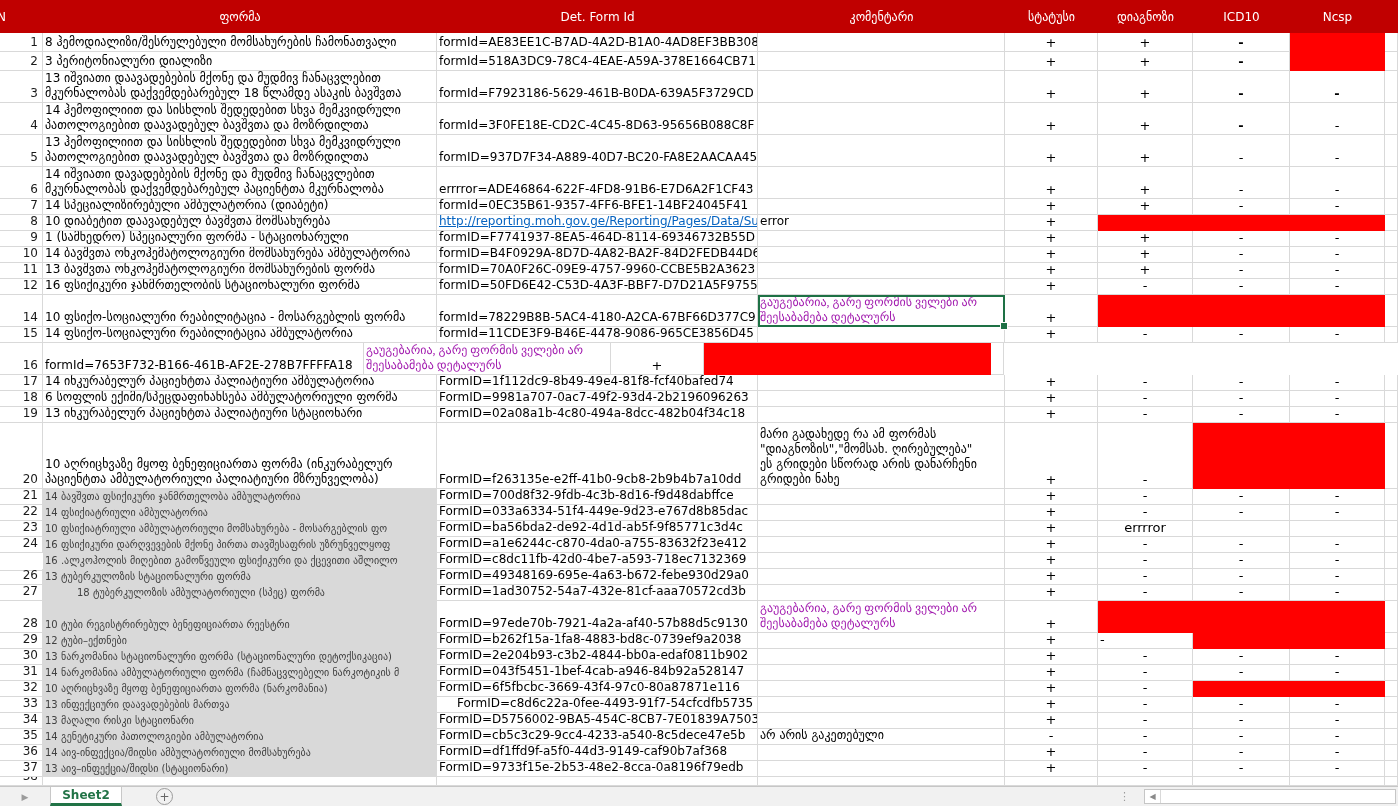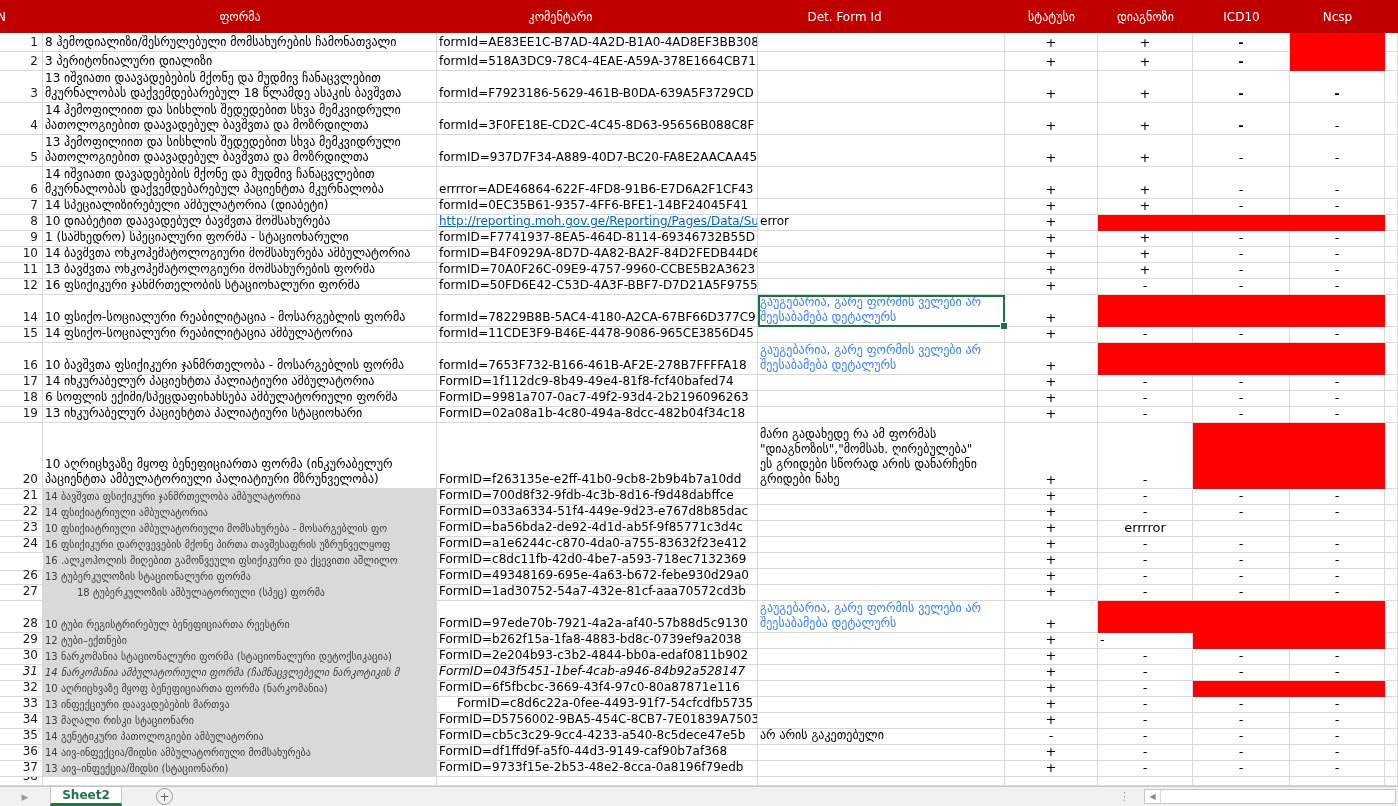--- a/index.html
+++ b/index.html
@@ -14,21 +14,21 @@
   .grid{position:absolute;left:0;top:33px;width:1398px;}
   .row{display:flex;width:1398px;box-sizing:border-box;}
   .cell{box-sizing:border-box;border-right:1px solid #d9d9d9;border-bottom:1px solid #d9d9d9;
         display:flex;align-items:flex-end;overflow:hidden;white-space:pre;
         font-size:12px;line-height:15px;padding:0 2px 1px 2px;}
   .num{justify-content:flex-end;color:#1a1a1a;font-size:12px;padding-right:4px;}
   .form{}
   .form.gray{background:#D9D9D9;font-size:10px;line-height:13px;color:#404040;}
   .fid{font-size:12px;}
   .cmt{}
-  .cmt.redtxt{color:#3b82f6;}
+  .cmt.redtxt{color:#a21caf;font-family:Liberation Serif, serif;}
   .ctr{justify-content:center;font-size:13px;}
   .ctr.leftal{justify-content:flex-start;}
   .b{font-weight:700;}
   .redfill{background:#FF0000;border-right-color:#FF0000;border-bottom-color:#FF0000;}
   .link{color:#0563C1;text-decoration:underline;}
   .sel{outline:2px solid #1E7145;outline-offset:-2px;overflow:visible;position:relative;z-index:5;}
   .handle{position:absolute;right:-4px;bottom:-4px;width:6px;height:6px;background:#1E7145;
           border:1px solid #fff;z-index:6;}
   
   .bar{position:absolute;left:0;bottom:0;width:1398px;height:20px;background:#F1F1F1;
@@ -49,22 +49,22 @@
        justify-content:center;color:#8a8a8a;font-size:8px;box-sizing:border-box;}
   .hstrack{flex:1;}
 </style>
 </head>
 <body>
 
 <div class="app">
   <div class="hdr">
       <div class="hcell hN" style="width: 43px;">N</div>
       <div class="hcell" style="width: 394px;">ფორმა</div>
+      <div class="hcell" style="width: 321px;">Det. Form Id</div>
       <div class="hcell" style="width: 247px;">კომენტარი</div>
-      <div class="hcell" style="width: 321px;">Det. Form Id</div>
       <div class="hcell" style="width: 93px;">სტატუსი</div>
       <div class="hcell" style="width: 95px;">დიაგნოზი</div>
       <div class="hcell" style="width: 97px;">ICD10</div>
       <div class="hcell" style="width: 95px;">Ncsp</div>
       <div class="hcell" style="width: 13px;"></div>
     </div>
   <div class="grid">
       <div class="row" style="height: 19px;">
         <div class="cell num" style="width: 43px;">1</div>
         <div class="cell form" style="width: 394px;">8 ჰემოდიალიზი/შესრულებული მომსახურების ჩამონათვალი</div>
@@ -219,21 +219,20 @@
         <div class="cell fid" style="width: 321px;">formId=11CDE3F9-B46E-4478-9086-965CE3856D45</div>
         <div class="cell cmt" style="width: 247px;"></div>
         <div class="cell ctr" style="width: 93px;">+</div>
         <div class="cell ctr" style="width: 95px;">-</div>
         <div class="cell ctr" style="width: 97px;">-</div>
         <div class="cell ctr" style="width: 95px;">-</div>
         <div class="cell" style="width: 13px;"></div>
       </div>
       <div class="row" style="height: 32px;">
         <div class="cell num" style="width: 43px;">16</div>
-        <div class="cell form" style="width: 394px;">10 ბავშვთა ფსიქიკური ჯანმრთელობა - მოსარგებლის ფორმა</div>
         <div class="cell fid" style="width: 321px;">formId=7653F732-B166-461B-AF2E-278B7FFFFA18</div>
         <div class="cell cmt redtxt" style="width: 247px;">გაუგებარია, გარე ფორმის ველები არ
 შეესაბამება დეტალურს</div>
         <div class="cell ctr" style="width: 93px;">+</div>
         <div class="cell ctr redfill" style="width: 95px;"></div>
         <div class="cell ctr redfill" style="width: 97px;"></div>
         <div class="cell ctr redfill" style="width: 95px;"></div>
         <div class="cell" style="width: 13px;"></div>
       </div>
       <div class="row" style="height: 16px;">
@@ -388,21 +387,21 @@
         <div class="cell num" style="width: 43px;">30</div>
         <div class="cell form gray" style="width: 394px;">13 ნარკომანია სტაციონალური ფორმა (სტაციონალური დეტოქსიკაცია)</div>
         <div class="cell fid" style="width: 321px;">FormID=2e204b93-c3b2-4844-bb0a-edaf0811b902</div>
         <div class="cell cmt" style="width: 247px;"></div>
         <div class="cell ctr" style="width: 93px;">+</div>
         <div class="cell ctr" style="width: 95px;">-</div>
         <div class="cell ctr" style="width: 97px;">-</div>
         <div class="cell ctr" style="width: 95px;">-</div>
         <div class="cell" style="width: 13px;"></div>
       </div>
-      <div class="row" style="height: 16px; font-style: italic;">
+      <div class="row" style="height: 16px;">
         <div class="cell num" style="width: 43px;">31</div>
         <div class="cell form gray" style="width: 394px;">14 ნარკომანია ამბულატორიული ფორმა (ჩამნაცვლებელი ნარკოტიკის მ</div>
         <div class="cell fid" style="width: 321px;">FormID=043f5451-1bef-4cab-a946-84b92a528147</div>
         <div class="cell cmt" style="width: 247px;"></div>
         <div class="cell ctr" style="width: 93px;">+</div>
         <div class="cell ctr" style="width: 95px;">-</div>
         <div class="cell ctr" style="width: 97px;">-</div>
         <div class="cell ctr" style="width: 95px;">-</div>
         <div class="cell" style="width: 13px;"></div>
       </div>

